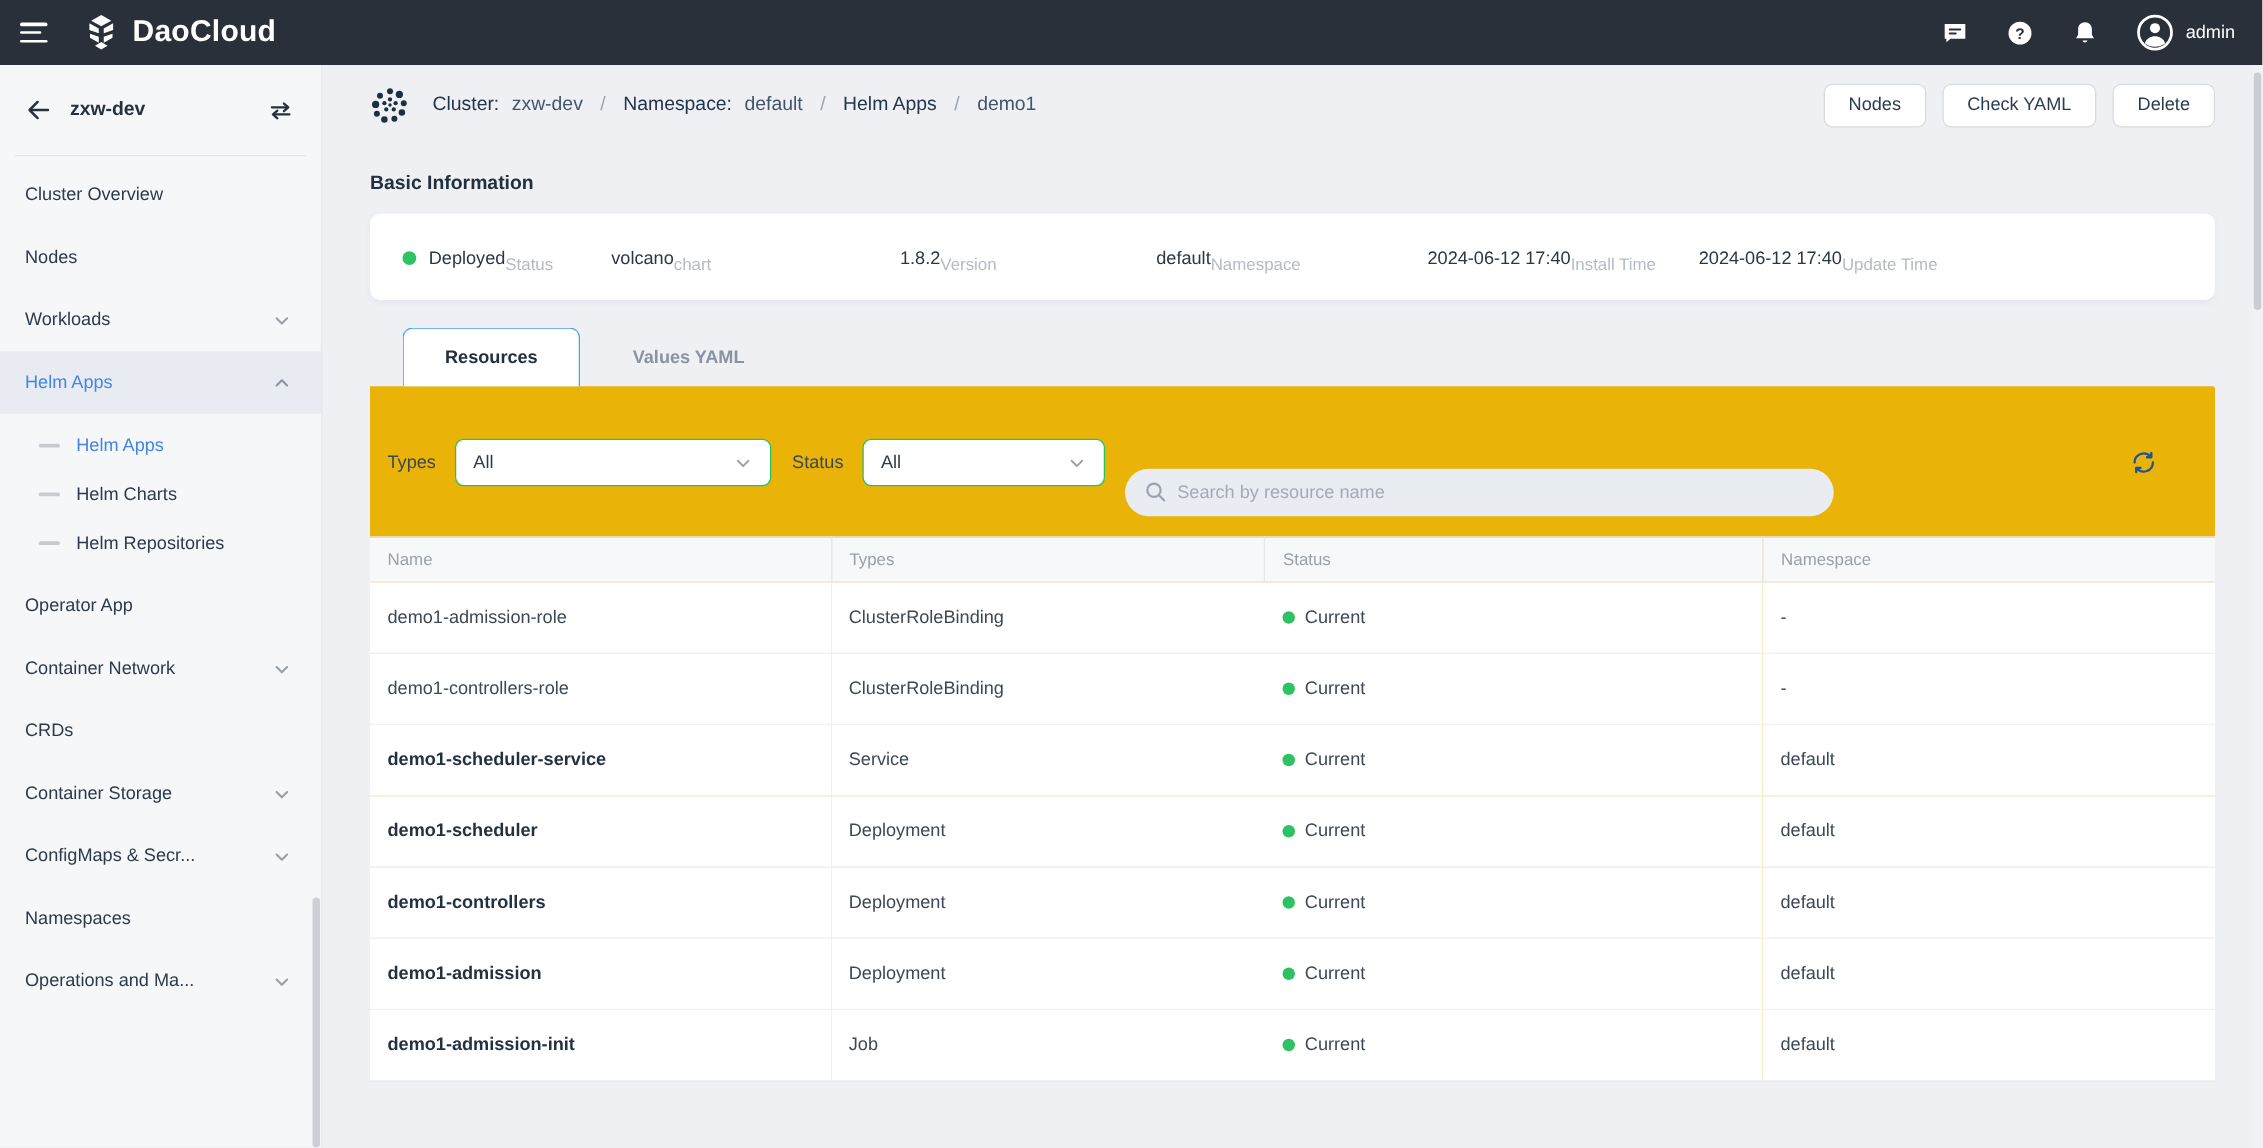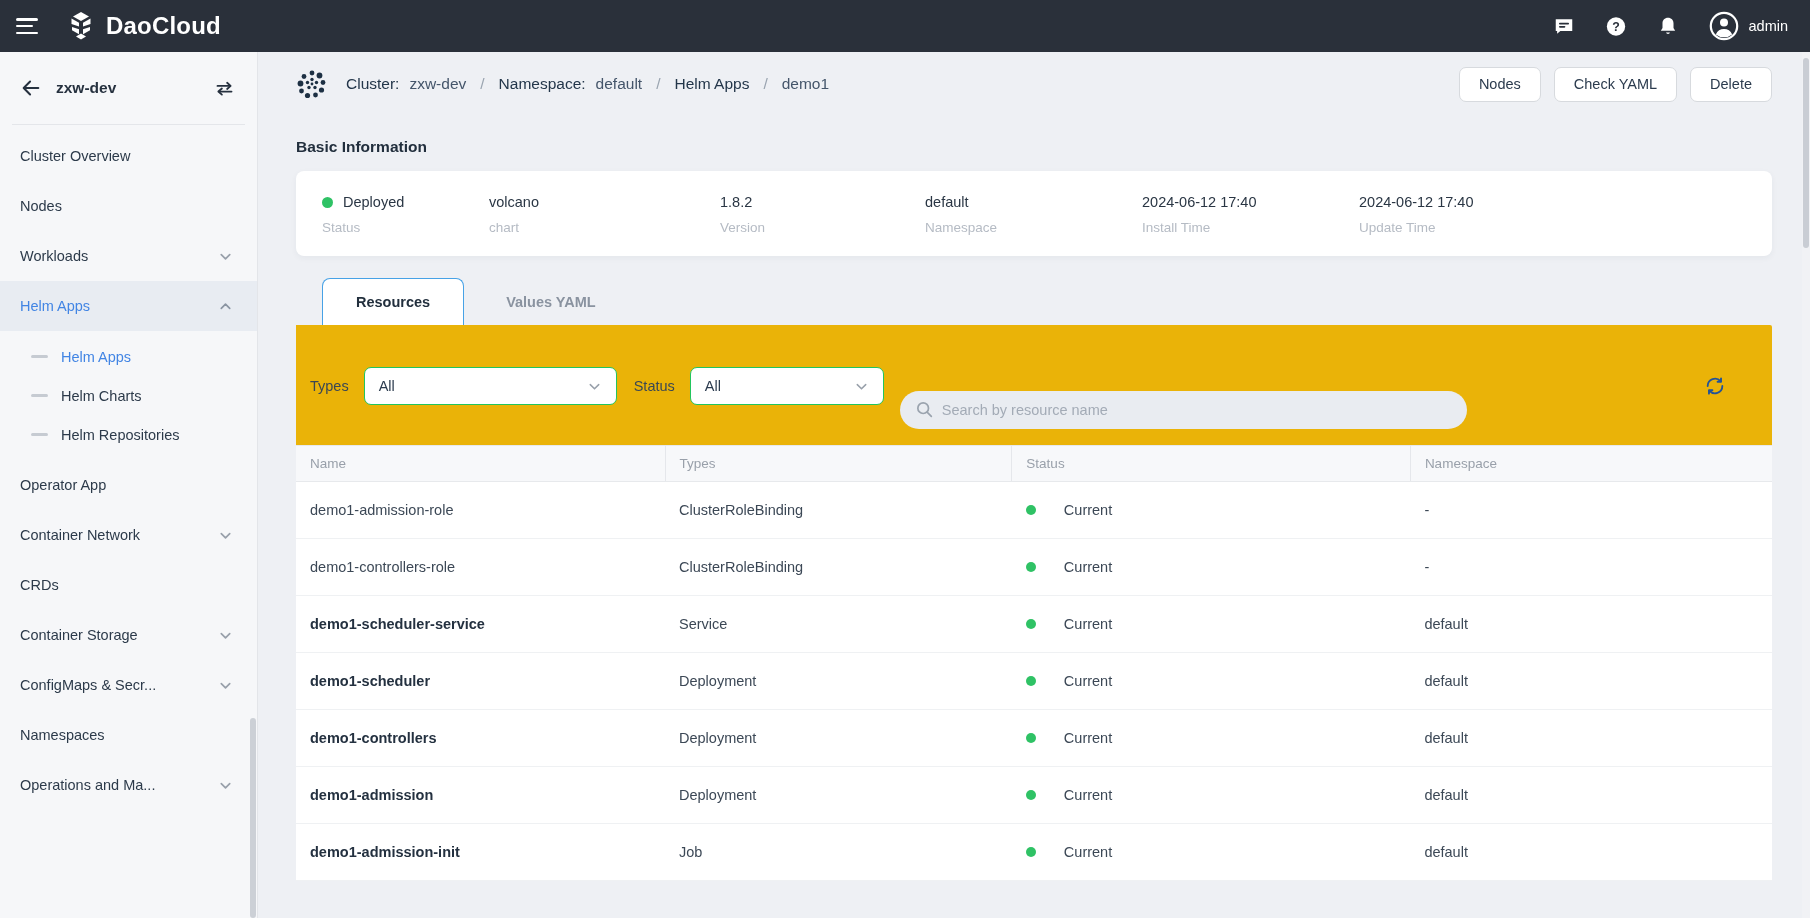--- a/index.html
+++ b/index.html
@@ -73,21 +73,21 @@
     font-family: inherit; display: inline-flex; align-items: center;
   }
 
   .section-title { margin-top: 22px; font-size: 15.5px; font-weight: 700; color: #222f3d; }
 
   .info-card {
     margin-top: 15px; background: #fff; border-radius: 8px;
     box-shadow: 0 2px 6px rgba(40,50,70,.05);
     padding: 23px 26px 21px 26px; display: flex;
   }
-  .info-field { display: flex; flex-direction: column; }
+  .info-field { display: flex; flex-direction: row; }
   .info-field .value { font-size: 14.5px; color: #2a3644; display: flex; align-items: center; gap: 10px; }
   .info-field .label { margin-top: 10px; font-size: 13.5px; color: #b5bbc4; }
   .f0 { flex: 0 0 167px; } .f1 { flex: 0 0 231px; } .f2 { flex: 0 0 205px; }
   .f3 { flex: 0 0 217px; } .f4 { flex: 0 0 217px; } .f5 { flex: 1; }
   .dot { width: 11px; height: 11px; border-radius: 50%; background: #2fc265; flex: 0 0 11px; }
 
   
   .tabs { margin-top: 22px; display: flex; align-items: flex-end; padding-left: 26px; height: 47px; }
   .tab {
     height: 47px; display: inline-flex; align-items: center; padding: 0 33px;
@@ -125,21 +125,21 @@
     text-align: left; padding: 0 14px; border-top: 1px solid #e7e9ec; border-bottom: 1px solid #e7e9ec;
     border-right: 1px solid #e5e7eb;
   }
   .rtable thead th:last-child { border-right: none; }
   .rtable td {
     height: 56px; font-size: 14.5px; color: #3c4856; padding: 0 14px;
     border-bottom: 1px solid #eff1f3; background: #fff;
   }
   .rtable tr.bold td.name-cell { font-weight: 700; color: #243140; }
   .c-name { width: 25%; } .c-types { width: 23.5%; } .c-status { width: 27%; } .c-ns { width: 24.5%; }
-  .status-cell { display: flex; align-items: center; gap: 28px; height: 56px; }
+  .status-cell { display: flex; align-items: center; gap: 8px; height: 56px; }
   .sdot { width: 10px; height: 10px; border-radius: 50%; background: #2fc265; flex: 0 0 10px; }
 
   
   .page-scroll { position: absolute; right: 0; top: 52px; width: 8px; height: 866px; background: #f1f2f5; }
   .page-scroll .thumb { position: absolute; top: 6px; left: 1px; width: 6px; height: 190px; background: #c9cdd4; border-radius: 3px; }
 </style>
 </head>
 <body>
 
 <div class="page">

